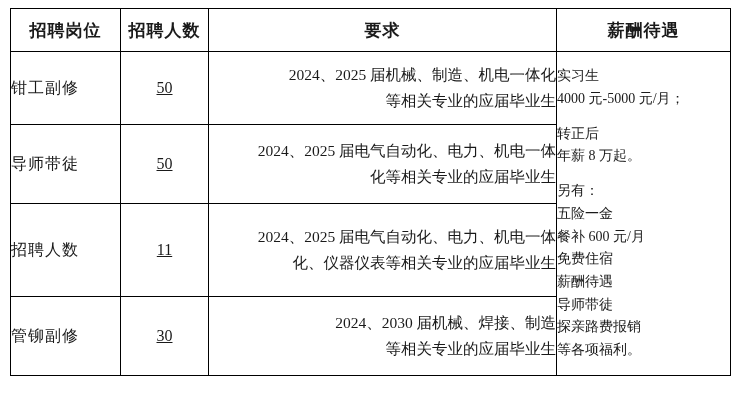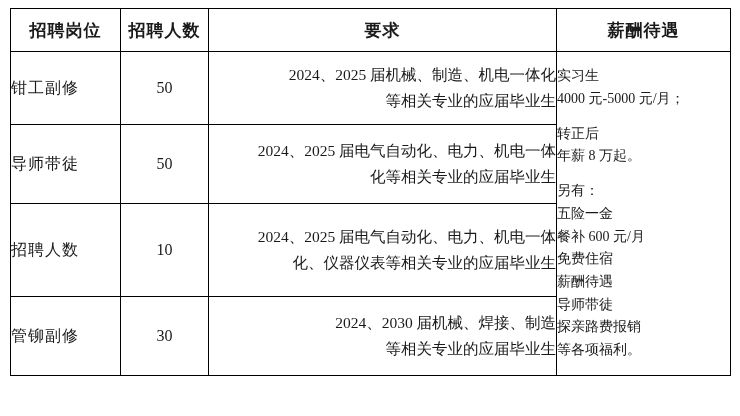--- a/index.html
+++ b/index.html
@@ -47,20 +47,21 @@
     font-size: 15.5px;
   }
   td.post {
     text-align: left;
     letter-spacing: 1px;
     font-size: 16px;
   }
   td.count {
     text-align: center;
     font-size: 16px;
+    text-decoration: underline;
   }
   td.req {
     text-align: right;
     padding: 6px 14px;
     line-height: 1.7;
     font-size: 15.5px;
   }
   td.req .line { display: block; white-space: nowrap; }
 
   td.pay {
@@ -131,21 +132,21 @@
       <tr class="r2">
         <td class="post">导师带徒</td>
         <td class="count">50</td>
         <td class="req">
           <span class="line">2024、2025 届电气自动化、电力、机电一体</span>
           <span class="line">化等相关专业的应届毕业生</span>
         </td>
       </tr>
       <tr class="r3">
         <td class="post">招聘人数</td>
-        <td class="count">10</td>
+        <td class="count">11</td>
         <td class="req">
           <span class="line">2024、2025 届电气自动化、电力、机电一体</span>
           <span class="line">化、仪器仪表等相关专业的应届毕业生</span>
         </td>
       </tr>
       <tr class="r4">
         <td class="post">管铆副修</td>
         <td class="count">30</td>
         <td class="req">
           <span class="line">2024、2030 届机械、焊接、制造</span>

